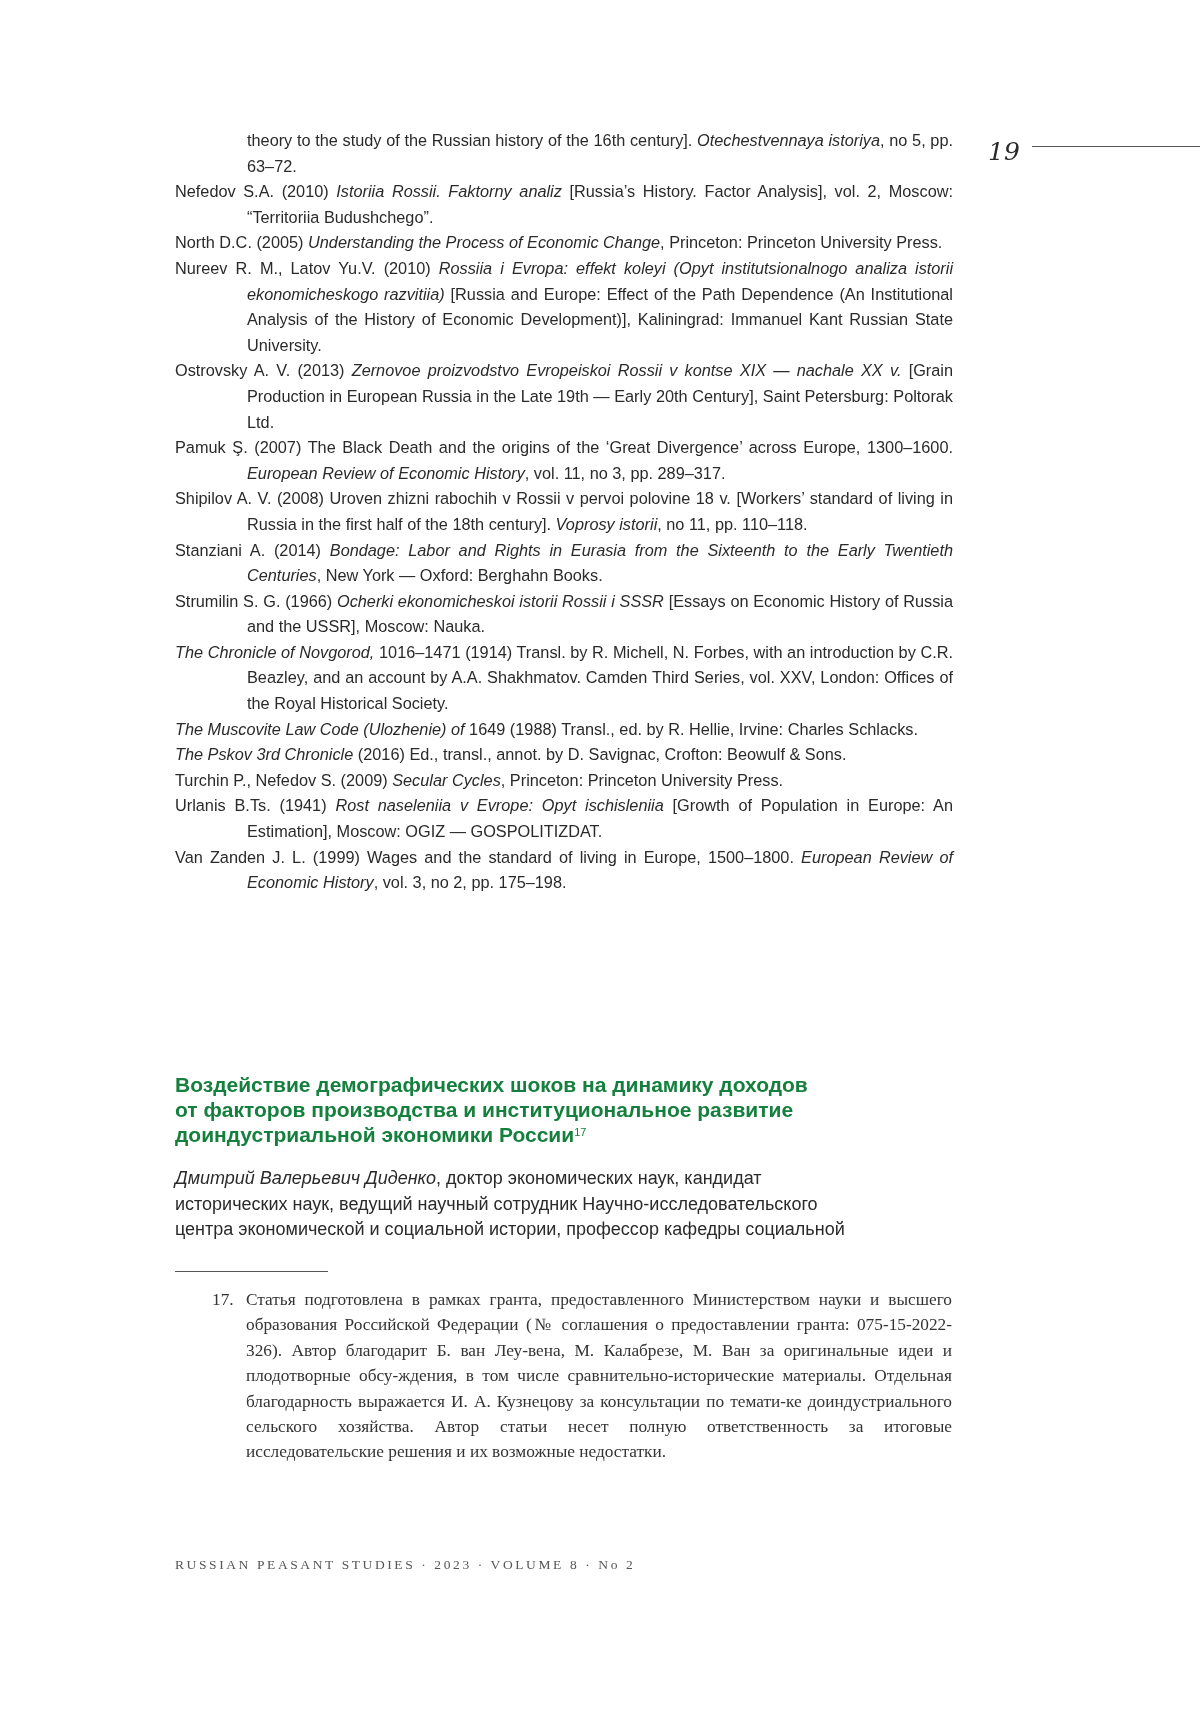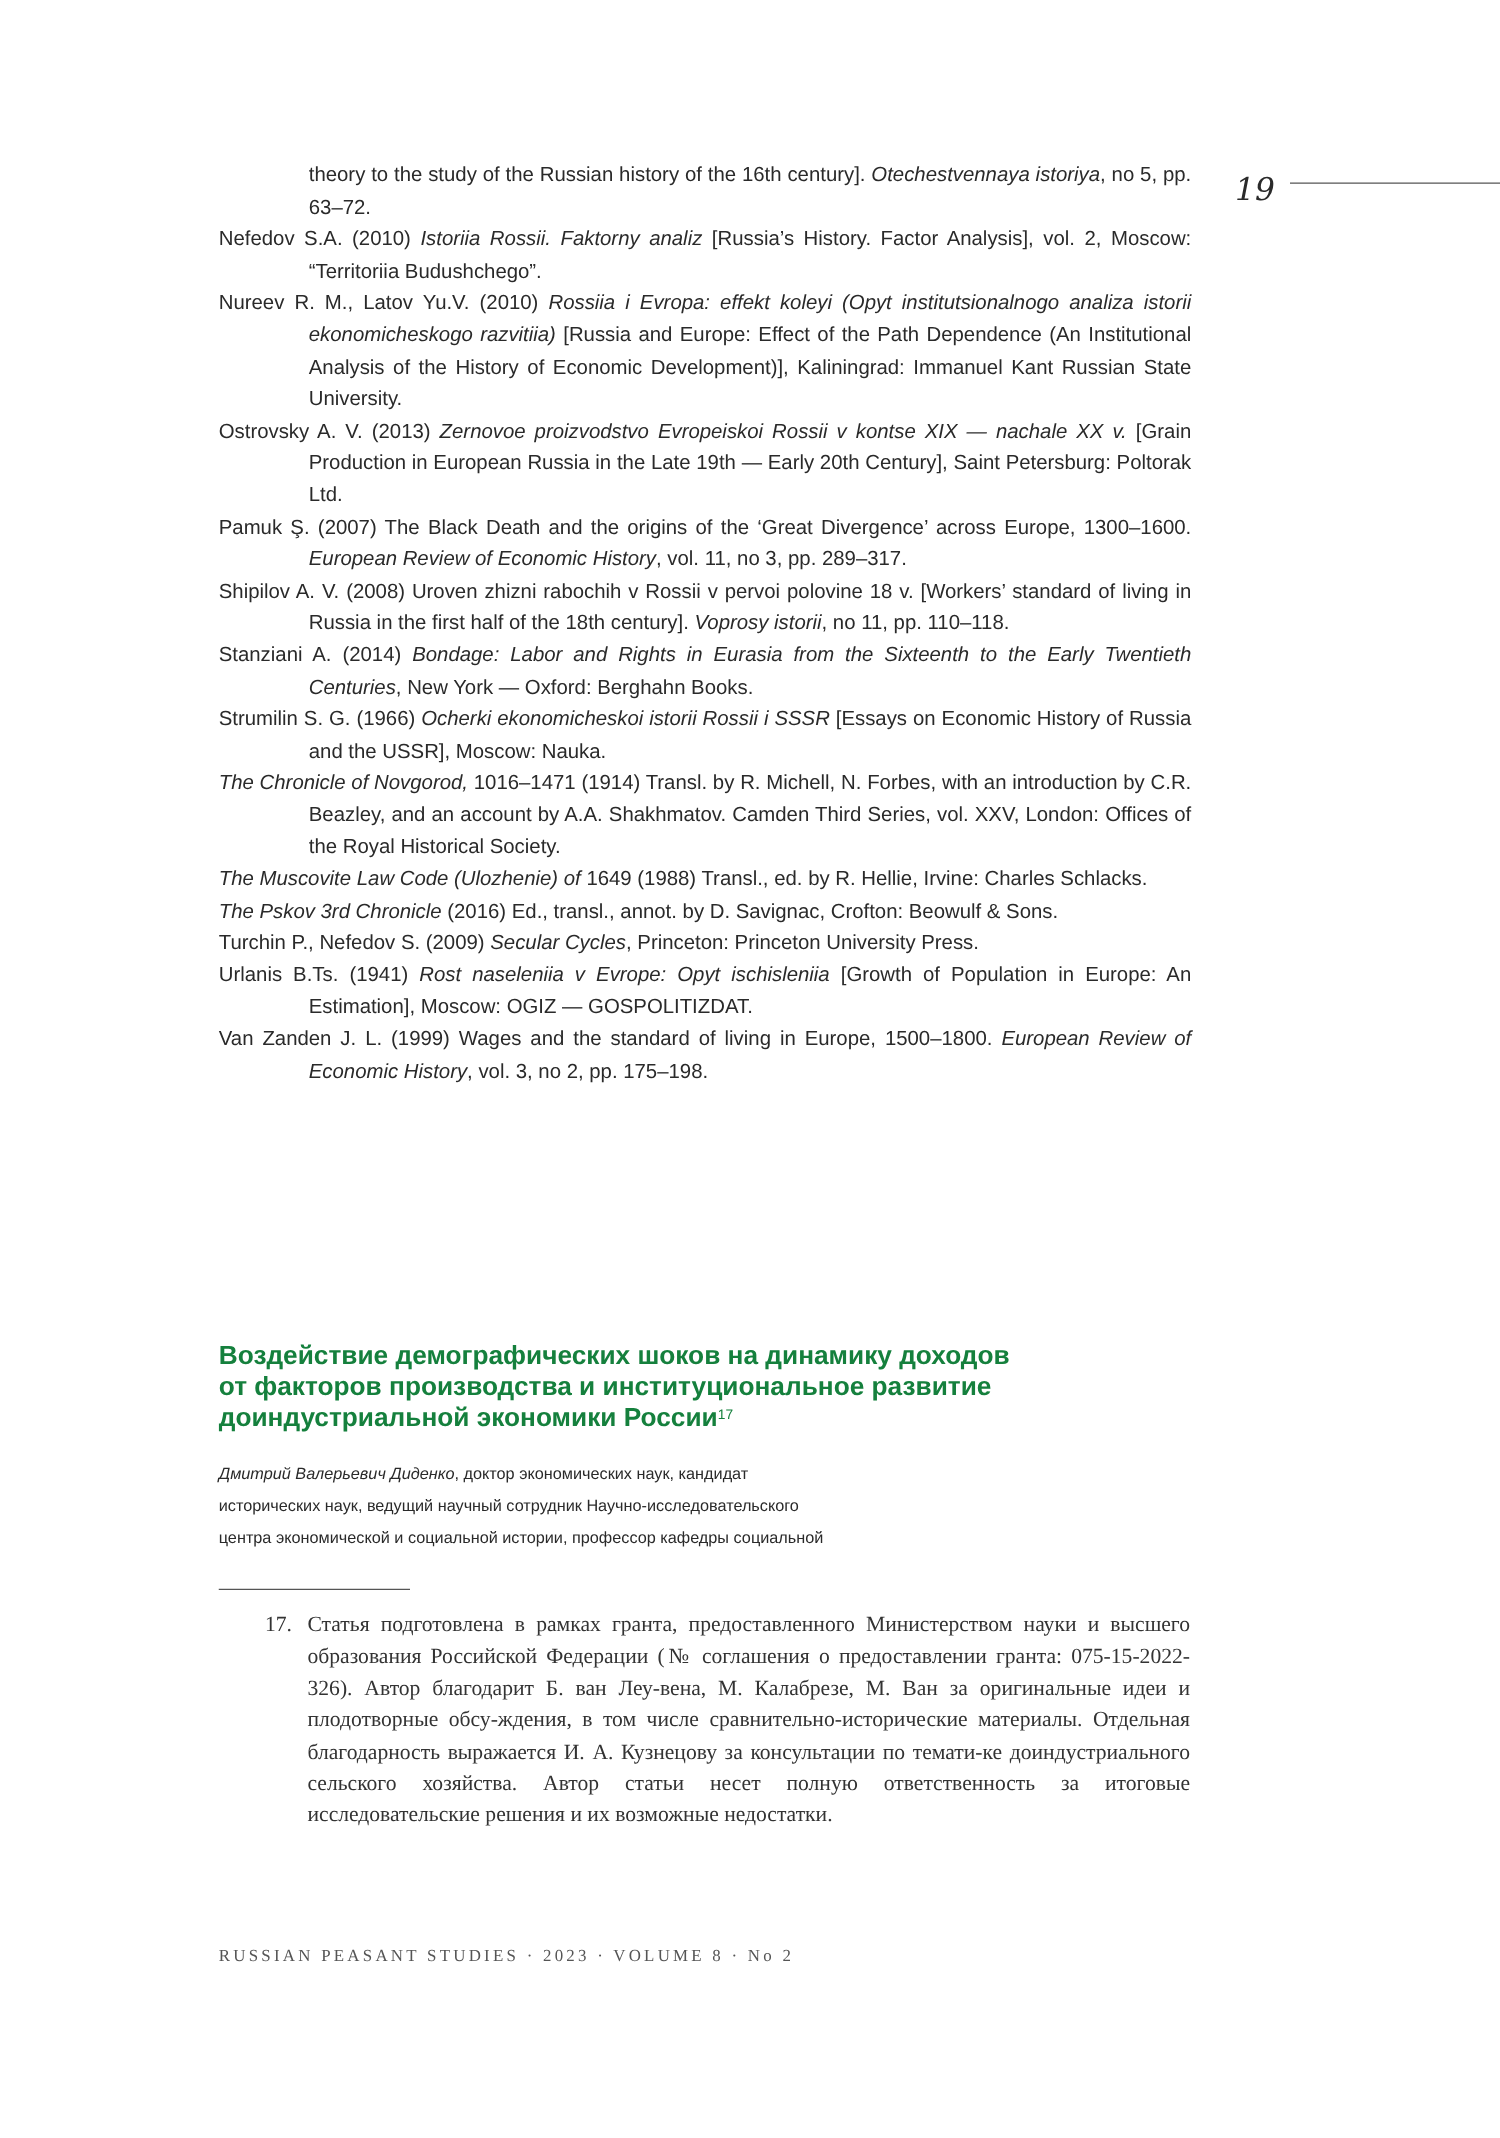--- a/index.html
+++ b/index.html
@@ -15,21 +15,21 @@
 
   
   .refs { position: absolute; left: 175px; top: 128px; width: 778px; font-family: "Liberation Sans", sans-serif; font-size: 16.3px; line-height: 25.6px; color: #2a2a2a; }
   .ref { padding-left: 72px; text-indent: -72px; text-align: justify; margin: 0; }
   .ref.cont { text-indent: 0; }
   .ref i { font-style: italic; }
 
   
   .article-title { position: absolute; left: 175px; top: 1072px; width: 800px; font-family: "Liberation Sans", sans-serif; font-weight: bold; font-size: 21px; line-height: 25px; color: #15803d; margin: 0; }
   .article-title sup { font-weight: normal; font-size: 11px; vertical-align: top; position: relative; top: -2px; }
-  .author-info { position: absolute; left: 175px; top: 1166px; width: 760px; font-family: "Liberation Sans", sans-serif; font-size: 13px; line-height: 25.6px; color: #2a2a2a; margin: 0; }
+  .author-info { position: absolute; left: 175px; top: 1166px; width: 760px; font-family: "Liberation Sans", sans-serif; font-size: 18px; line-height: 25.6px; color: #2a2a2a; margin: 0; }
   .author-info i { font-style: italic; }
 
   
   .footnote-rule { position: absolute; left: 175px; top: 1271px; width: 153px; border-top: 1px solid #555; }
   .footnote { position: absolute; left: 212px; top: 1287px; width: 740px; font-family: "Liberation Serif", serif; font-size: 17.3px; line-height: 25.4px; color: #333; }
   .footnote .fn-num { position: absolute; left: 0; top: 0; }
   .footnote .fn-text { margin: 0 0 0 34px; text-align: justify; }
 
   
   .running-footer { position: absolute; left: 175px; top: 1557px; font-family: "Liberation Serif", serif; font-size: 13.5px; letter-spacing: 2.6px; color: #555; }
@@ -40,20 +40,21 @@
 <div class="page">
 
   <div class="page-number-row">
     <span class="page-number">19</span>
     <div class="page-rule"></div>
   </div>
 
   <div class="refs" id="refs">
       <p class="ref cont" style="padding-left: 72px;"><span>theory to the study of the Russian history of the 16th century]. </span><i>Otechestvennaya istoriya</i><span>, no 5, pp. 63–72.</span></p>
       <p class="ref"><span>Nefedov S.A. (2010) </span><i>Istoriia Rossii. Faktorny analiz</i><span> [Russia’s History. Factor Analysis], vol. 2, Moscow: “Territoriia Budushchego”.</span></p>
+      <p class="ref"><span>North D.C. (2005) </span><i>Understanding the Process of Economic Change</i><span>, Princeton: Princeton University Press.</span></p>
       <p class="ref"><span>Nureev R. M., Latov Yu.V. (2010) </span><i>Rossiia i Evropa: effekt koleyi (Opyt institutsionalnogo analiza istorii ekonomicheskogo razvitiia)</i><span> [Russia and Europe: Effect of the Path Dependence (An Institutional Analysis of the History of Economic Development)], Kaliningrad: Immanuel Kant Russian State University.</span></p>
       <p class="ref"><span>Ostrovsky A. V. (2013) </span><i>Zernovoe proizvodstvo Evropeiskoi Rossii v kontse XIX — nachale XX v.</i><span> [Grain Production in European Russia in the Late 19th — Early 20th Century], Saint Petersburg: Poltorak Ltd.</span></p>
       <p class="ref"><span>Pamuk Ş. (2007) The Black Death and the origins of the ‘Great Divergence’ across Europe, 1300–1600. </span><i>European Review of Economic History</i><span>, vol. 11, no 3, pp. 289–317.</span></p>
       <p class="ref"><span>Shipilov A. V. (2008) Uroven zhizni rabochih v Rossii v pervoi polovine 18 v. [Workers’ standard of living in Russia in the first half of the 18th century]. </span><i>Voprosy istorii</i><span>, no 11, pp. 110–118.</span></p>
       <p class="ref"><span>Stanziani A. (2014) </span><i>Bondage: Labor and Rights in Eurasia from the Sixteenth to the Early Twentieth Centuries</i><span>, New York — Oxford: Berghahn Books.</span></p>
       <p class="ref"><span>Strumilin S. G. (1966) </span><i>Ocherki ekonomicheskoi istorii Rossii i SSSR</i><span> [Essays on Economic History of Russia and the USSR], Moscow: Nauka.</span></p>
       <p class="ref"><i>The Chronicle of Novgorod, </i><span>1016–1471 (1914) Transl. by R. Michell, N. Forbes, with an introduction by C.R. Beazley, and an account by A.A. Shakhmatov. Camden Third Series, vol. XXV, London: Offices of the Royal Historical Society.</span></p>
       <p class="ref"><i>The Muscovite Law Code (Ulozhenie) of </i><span>1649 (1988) Transl., ed. by R. Hellie, Irvine: Charles Schlacks.</span></p>
       <p class="ref"><i>The Pskov 3rd Chronicle</i><span> (2016) Ed., transl., annot. by D. Savignac, Crofton: Beowulf &amp; Sons.</span></p>
       <p class="ref"><span>Turchin P., Nefedov S. (2009) </span><i>Secular Cycles</i><span>, Princeton: Princeton University Press.</span></p>

